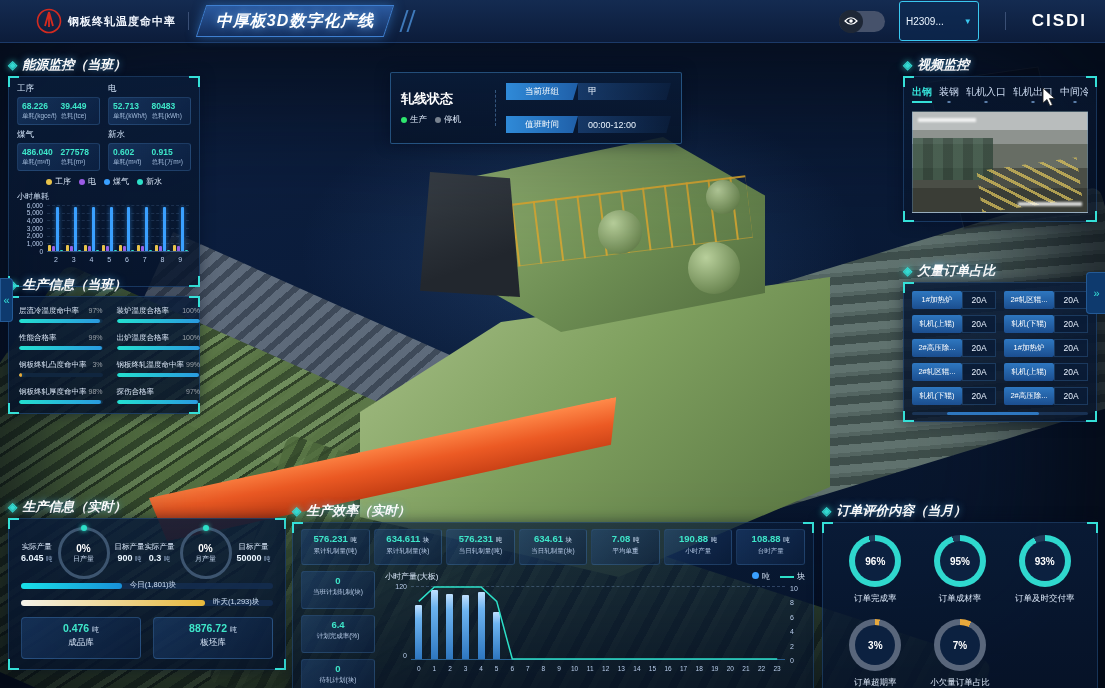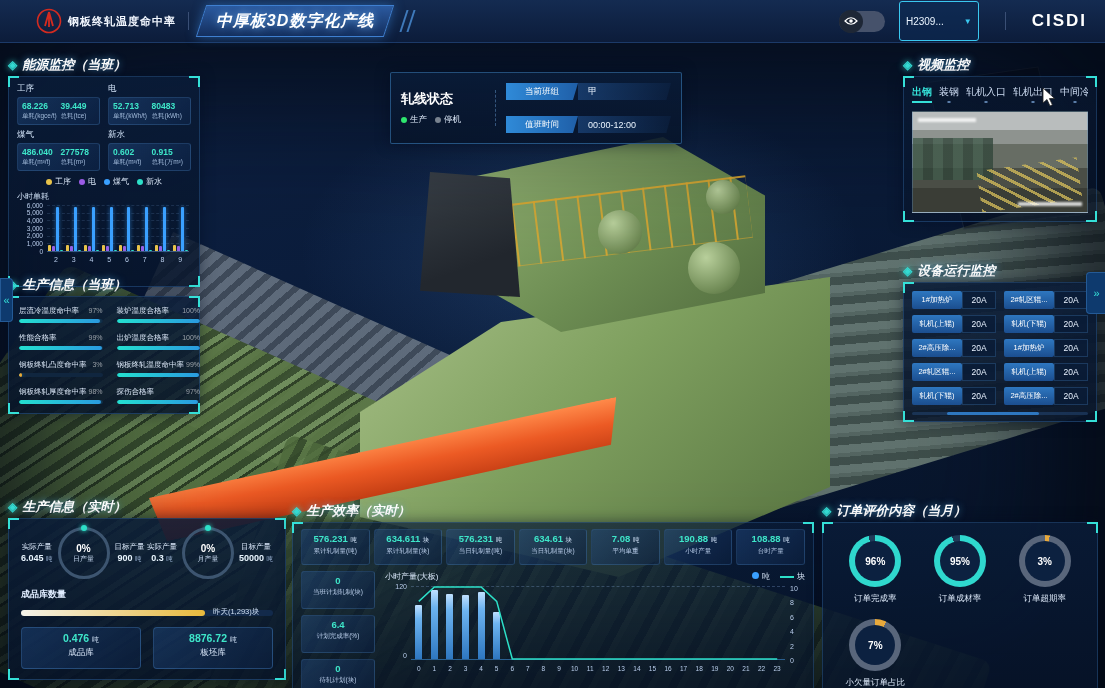--- a/index.html
+++ b/index.html
@@ -148,21 +148,21 @@
   .d-item{display:flex;height:18px;}
   .d-pill{flex:0 0 50px;background:linear-gradient(180deg,#2e77c0,#1b4e8f);color:#fff;font-size:7.5px;
     display:flex;align-items:center;justify-content:center;border-radius:2px;white-space:nowrap;overflow:hidden;}
   .d-val{flex:1;background:rgba(10,28,56,.75);border:1px solid rgba(70,130,190,.3);color:#e8f2ff;
     font-size:8.5px;display:flex;align-items:center;justify-content:center;}
   .d-scroll{height:3px;background:rgba(40,80,130,.45);margin-top:7px;position:relative;border-radius:2px;}
   .d-thumb{position:absolute;left:20%;width:52%;height:100%;background:#2e77c0;border-radius:2px;cursor:pointer;}
   
   #p-production{left:8px;top:498px;width:278px;}
   #p-production .p-body{padding:8px 12px 10px;}
-  .pg-row{display:flex;justify-content:space-between;}
+  .pg-row{display:flex;justify-content:flex-start;}
   .pg{display:flex;align-items:center;gap:5px;}
   .pg-col{text-align:center;font-size:7.5px;color:#d8e6f8;line-height:1.5;}
   .pg-num{color:#eaf6ff;font-weight:bold;font-size:9px;}
   .pg-num .u{font-weight:normal;font-size:6.5px;color:#9fb8d8;}
   .mini-donut{width:46px;height:46px;border:3px solid #3d5570;border-radius:50%;position:relative;
     display:flex;flex-direction:column;align-items:center;justify-content:center;}
   .mini-donut::before{content:"";position:absolute;top:-5px;left:50%;margin-left:-3px;width:6px;height:6px;
     border-radius:50%;background:#2de0c8;box-shadow:0 0 5px #2de0c8;}
   .md-pct{font-size:10px;font-weight:bold;color:#fff;}
   .md-sub{font-size:7px;color:#c4d6ee;}
@@ -586,21 +586,21 @@
       <div class="cctv-rails"></div>
       <div class="osd tl"></div>
       <div class="osd br"></div>
     </div>
   </div>
 </div>
 
 <div class="panel" id="p-devices">
   <div class="p-title">
     <span class="p-ico">◈</span>
-    <span>设备运行监控</span>
+    <span>欠量订单占比</span>
   </div>
   <div class="p-body">
     <i class="c tl"></i>
       <i class="c tr"></i>
       <i class="c bl"></i>
       <i class="c br"></i>
     <div class="d-grid">
 
         <div class="d-item">
           <span class="d-pill">1#加热炉</span>
@@ -695,22 +695,27 @@
             <span class="md-pct">0%</span>
             <span class="md-sub">月产量</span>
           </div>
           <div class="pg-col">
             <div>目标产量</div>
             <div class="pg-num"><span>50000</span> <span class="u">吨</span></div>
           </div>
         </div>
 
     </div>
-    <div class="stock-lab">成品库数量</div>
-
+
+      <div class="sb-row" style="--w: 40%; --c1: #19e0e8; --c2: #1890d8;">
+        <div class="sb-track">
+          <i class="sb-fill"></i>
+        </div>
+        <span class="sb-label">今日(1,801)块</span>
+      </div>
 
       <div class="sb-row" style="--w: 73%; --c1: #f5f3ea; --c2: #e8b93c;">
         <div class="sb-track">
           <i class="sb-fill"></i>
         </div>
         <span class="sb-label">昨天(1,293)块</span>
       </div>
 
     <div class="p-boxes">
 
@@ -869,20 +874,26 @@
         <div class="o-label">订单完成率</div>
       </div>
 
       <div class="o-donut">
         <div class="ring" style="background: conic-gradient(rgb(47, 216, 206) 0deg, rgb(47, 216, 206) 95%, rgb(32, 58, 88) 95%, rgb(32, 58, 88) 100%);">
           <span class="o-center">95%</span>
         </div>
         <div class="o-label">订单成材率</div>
       </div>
 
+      <div class="o-donut">
+        <div class="ring" style="background: conic-gradient(rgb(47, 216, 206) 0deg, rgb(47, 216, 206) 93%, rgb(32, 58, 88) 93%, rgb(32, 58, 88) 100%);">
+          <span class="o-center">93%</span>
+        </div>
+        <div class="o-label">订单及时交付率</div>
+      </div>
 
       <div class="o-donut">
         <div class="ring" style="background: conic-gradient(rgb(232, 169, 60) 0deg, rgb(232, 169, 60) 3%, rgb(89, 102, 123) 3%, rgb(89, 102, 123) 100%);">
           <span class="o-center">3%</span>
         </div>
         <div class="o-label">订单超期率</div>
       </div>
 
       <div class="o-donut">
         <div class="ring" style="background: conic-gradient(rgb(232, 169, 60) 0deg, rgb(232, 169, 60) 7%, rgb(89, 102, 123) 7%, rgb(89, 102, 123) 100%);">

